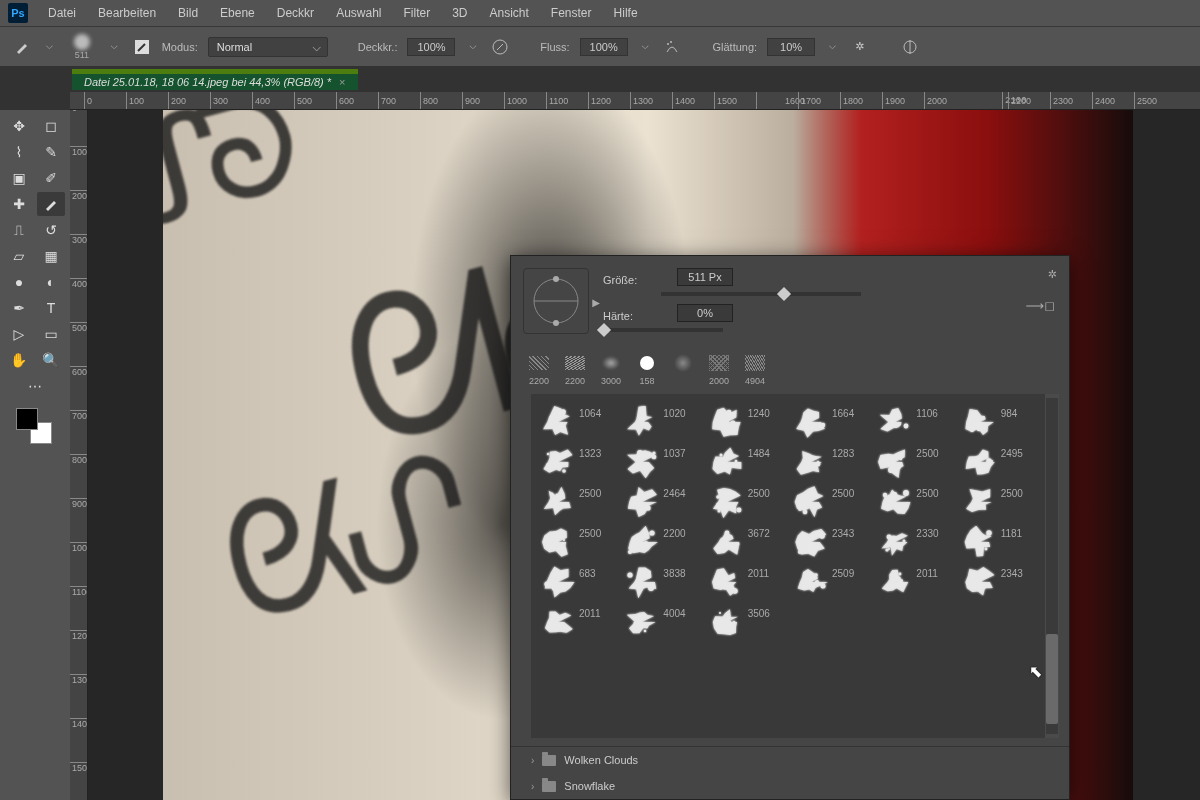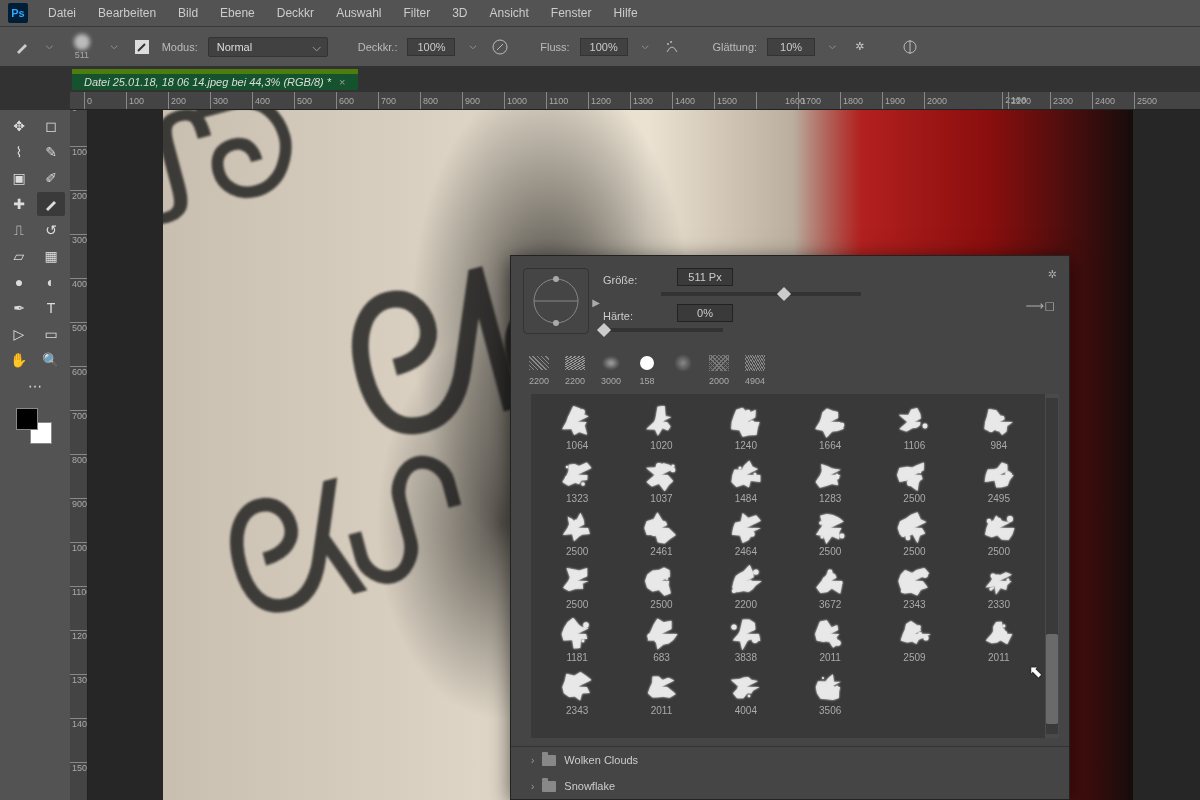--- a/index.html
+++ b/index.html
@@ -75,21 +75,21 @@
 .tex2{width:20px;height:14px;background:repeating-linear-gradient(-30deg,#999,#999 1px,transparent 1px,transparent 2px)}
 .tex3{width:18px;height:14px;background:radial-gradient(#aaa,transparent 70%);filter:blur(1px)}
 .tex4{width:14px;height:14px;background:#fff;border-radius:50%}
 .tex5{width:18px;height:18px;background:radial-gradient(#888,transparent 70%)}
 .tex6{width:20px;height:16px;background:repeating-linear-gradient(45deg,#777 0 1px,transparent 1px 3px),repeating-linear-gradient(-45deg,#777 0 1px,transparent 1px 3px)}
 .tex7{width:20px;height:16px;background:repeating-linear-gradient(60deg,#888 0 1px,transparent 1px 2px)}
 
 .bp-grid-wrap{flex:1;margin:0 10px 8px 20px;background:#393939;overflow:hidden;display:flex;position:relative}
 .bp-grid{flex:1;display:grid;grid-template-columns:repeat(6,1fr);align-content:start;padding:8px 4px;gap:0;overflow-y:auto}
 .bp-grid::-webkit-scrollbar{width:0}
-.brush-item{display:flex;flex-direction:column;align-items:center;padding:4px 2px;cursor:pointer}
+.brush-item{display:flex;flex-direction:row;padding:4px 2px;cursor:pointer}
 .b-thumb{width:42px;height:32px;display:flex;align-items:center;justify-content:center}
 .b-thumb svg{filter:drop-shadow(0 0 1px #fff)}
 .b-num{font-size:10px;color:#aaa;margin-top:2px}
 .sb{width:14px;background:#4a4a4a;display:flex;flex-direction:column;align-items:center}
 .sb-track{flex:1;width:12px;background:#3a3a3a;margin:4px 0;position:relative}
 .sb-thumb{width:12px;height:90px;background:#6a6a6a;position:absolute;bottom:10px;border-radius:2px}
 
 .bp-folders{border-top:1px solid #333}
 .folder-row{display:flex;align-items:center;gap:8px;padding:7px 20px;cursor:pointer;font-size:11px;color:#ccc}
 .fold-chev{color:#999;font-size:10px}
@@ -521,32 +521,20 @@
               <circle cx="19" cy="14" r="2.5" class="splat"></circle>
               <circle cx="14" cy="17" r="2.9" class="splat"></circle>
               <circle cx="14" cy="8" r="1.6" class="splat"></circle>
             </svg>
           </div>
           <div class="b-num">2500</div>
         </div>
         <div class="brush-item">
           <div class="b-thumb">
             <svg width="40" height="32" viewBox="0 0 40 32">
-              <path d="M20 16 L27.6 16.0 L34.9 23.1 L28.9 27.1 L23.6 31.5 L16.8 30.2 L14.6 22.7 L5.8 22.9 L3.4 16.0 L5.7 9.2 L12.8 7.0 L16.4 0.2 L21.6 8.7 L24.9 9.8 L26.2 13.0 Z" class="splat" opacity="0.9"></path>
-              <circle cx="17" cy="12" r="2.7" class="splat"></circle>
-              <circle cx="8" cy="13" r="2.3" class="splat"></circle>
-              <circle cx="20" cy="20" r="2.7" class="splat"></circle>
-              <circle cx="13" cy="21" r="2.9" class="splat"></circle>
-            </svg>
-          </div>
-          <div class="b-num">2461</div>
-        </div>
-        <div class="brush-item">
-          <div class="b-thumb">
-            <svg width="40" height="32" viewBox="0 0 40 32">
               <path d="M20 16 L35.0 16.0 L27.0 19.4 L25.6 23.0 L22.7 27.9 L16.6 31.1 L14.1 23.4 L5.9 22.8 L7.2 16.0 L9.1 10.8 L14.9 9.6 L16.6 1.1 L22.3 5.9 L30.1 3.3 L34.9 8.8 Z" class="splat" opacity="0.9"></path>
               <circle cx="14" cy="16" r="1.7" class="splat"></circle>
               <circle cx="22" cy="12" r="2.0" class="splat"></circle>
               <circle cx="26" cy="22" r="2.6" class="splat"></circle>
               <circle cx="13" cy="13" r="2.2" class="splat"></circle>
             </svg>
           </div>
           <div class="b-num">2464</div>
         </div>
         <div class="brush-item">

